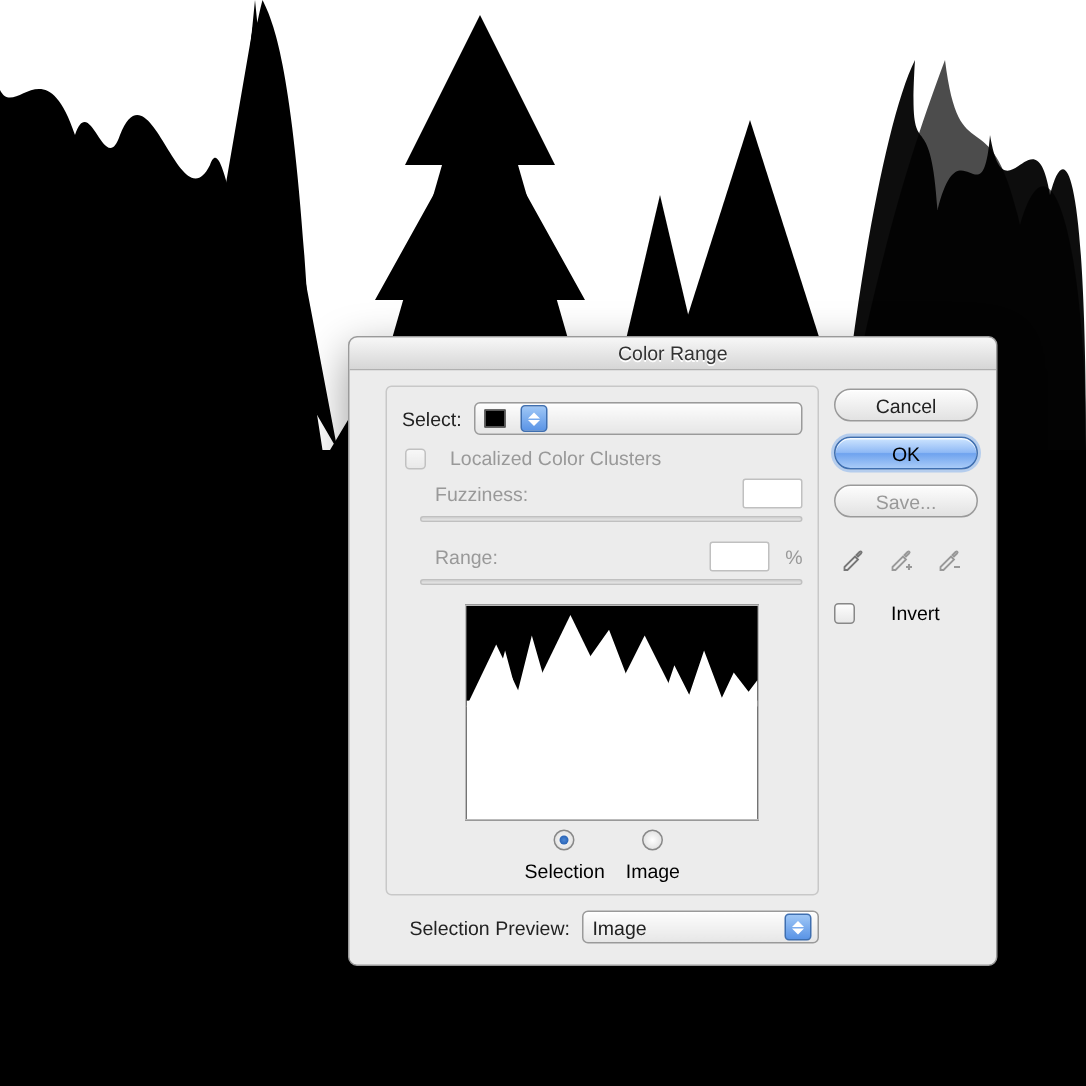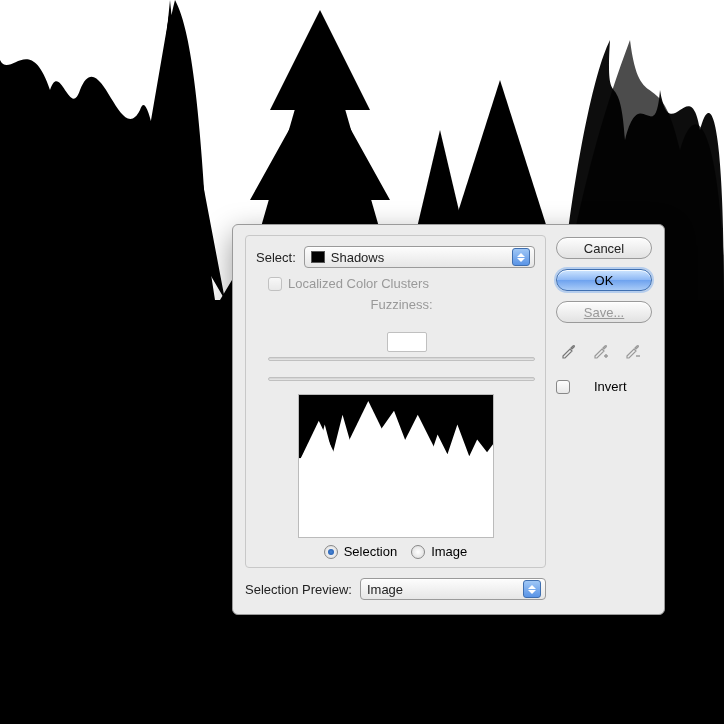--- a/index.html
+++ b/index.html
@@ -5,65 +5,65 @@
 * { box-sizing: border-box; margin: 0; padding: 0; }
 body { width: 724px; height: 724px; font-family: "Lucida Grande", Arial, sans-serif; font-size: 13px; position: relative; overflow: hidden; background: #fff; }
 
 
 .forest-bg { position: absolute; inset: 0; background: #fff; }
 .forest-bg svg { width: 100%; height: 100%; display: block; }
 
 
 .dialog { position: absolute; left: 232px; top: 224px; width: 433px; background: #ececec; border: 1px solid #9a9a9a; border-radius: 6px; box-shadow: 0 10px 30px rgba(0,0,0,0.4); }
 .titlebar { height: 22px; display: flex; align-items: center; justify-content: center; background: linear-gradient(#f7f7f7, #d6d6d6); border-bottom: 1px solid #b0b0b0; border-radius: 6px 6px 0 0; font-size: 13px; color: #333; text-shadow: 0 1px 0 #fff; }
-.content { display: flex; padding: 10px 12px 14px 12px; gap: 10px; }
+.content { display: flex; padding: 10px 12px 14px 24px; gap: 10px; }
 
 
 .left { flex: 1; }
 .fieldset { border: 1px solid #c8c8c8; border-radius: 4px; padding: 10px 10px 8px 10px; margin-bottom: 10px; position: relative; }
 .fs-row { display: flex; align-items: center; gap: 8px; margin-bottom: 8px; }
 .label { color: #222; }
 .label.dim { color: #999; }
 .select-ctl { flex: 1; display: flex; align-items: center; height: 22px; background: linear-gradient(#fdfdfd, #e6e6e6); border: 1px solid #9a9a9a; border-radius: 4px; padding: 0 4px 0 6px; position: relative; box-shadow: 0 1px 0 rgba(255,255,255,0.7) inset; }
 .select-ctl .swatch { width: 14px; height: 12px; background: #000; border: 1px solid #555; margin-right: 6px; }
 .select-ctl .stext { flex: 1; color: #222; }
 .select-arrows { width: 18px; height: 18px; margin-left: 4px; background: linear-gradient(#9fc7f6, #5a94e6); border: 1px solid #3f6fb0; border-radius: 3px; display: flex; flex-direction: column; align-items: center; justify-content: center; gap: 0; }
 .tri { width: 0; height: 0; border-left: 4px solid transparent; border-right: 4px solid transparent; }
 .tri.up { border-bottom: 4px solid #fff; margin-bottom: 1px; }
 .tri.down { border-top: 4px solid #fff; }
 
-.cbrow { display: flex; align-items: flex-end; gap: 6px; margin: 4px 0 6px 12px; }
+.cbrow { display: flex; align-items: flex-end; gap: 16px; margin: 4px 0 6px 2px; }
 .cb { width: 14px; height: 14px; border: 1px solid #b0b0b0; border-radius: 3px; background: linear-gradient(#fdfdfd,#e8e8e8); }
 .cb.dis { opacity: 0.7; }
 
-.param-row { display: flex; align-items: center; gap: 10px; margin: 2px 0 2px 22px; flex-direction: column; }
+.param-row { display: flex; align-items: center; gap: 10px; margin: 2px 0 2px 22px; }
 .param-row .plabel { width: 72px; color: #999; text-align: left; }
 .param-row .field { width: 40px; height: 20px; background: #fff; border: 1px solid #c0c0c0; border-radius: 2px; }
 .param-row .pct { color: #999; }
 .slider { height: 10px; margin: 2px 0 10px 12px; display: flex; align-items: center; }
 .slider .track { flex: 1; height: 4px; background: linear-gradient(#d0d0d0,#e8e8e8); border: 1px solid #c0c0c0; border-radius: 3px; }
 
 
 .preview { margin: 4px 0 6px 42px; width: 196px; height: 144px; border: 1px solid #bbb; background: #000; position: relative; }
 .preview svg { width: 100%; height: 100%; display: block; }
 
 .radios { display: flex; align-items: center; justify-content: center; gap: 14px; margin-top: 6px; }
-.rrow { display: flex; align-items: center; gap: 6px; }
+.rrow { display: flex; align-items: center; gap: 6px; flex-direction: column; }
 .radio { width: 14px; height: 14px; border-radius: 50%; background: radial-gradient(#fff,#d8d8d8); border: 1px solid #888; position: relative; }
 .radio.sel::after { content: ""; position: absolute; left: 3px; top: 3px; width: 6px; height: 6px; border-radius: 50%; background: radial-gradient(#4a87d6,#1c55a8); }
 
 
-.bottom-row { display: flex; align-items: center; gap: 8px; margin-left: 0; }
+.bottom-row { display: flex; align-items: center; gap: 8px; margin-left: 16px; }
 .sp-select { width: 166px; }
 
 
 .right { width: 96px; display: flex; flex-direction: column; gap: 10px; padding-top: 2px; }
 .btn { height: 22px; background: linear-gradient(#fdfdfd,#e2e2e2); border: 1px solid #9a9a9a; border-radius: 11px; display: flex; align-items: center; justify-content: center; color: #222; box-shadow: 0 1px 0 rgba(255,255,255,0.8) inset; cursor: pointer; }
 .btn.primary { background: linear-gradient(#cfe6ff,#8fb9f5 48%,#6fa3ef 52%,#a9cbf7); border-color: #3f6fb0; color: #000; box-shadow: 0 0 0 2px rgba(100,160,240,0.4), 0 1px 0 rgba(255,255,255,0.8) inset; }
-.btn.dis { color: #999; text-decoration: underline; }
+.btn.dis { color: #999; }
 
 .eyedroppers { display: flex; gap: 10px; margin-top: 6px; justify-content: flex-start; padding-left: 2px; }
 .eye { width: 22px; height: 22px; display: flex; align-items: center; justify-content: center; color: #777; }
 .eye svg { width: 18px; height: 18px; }
 
 .invert-row { display: flex; align-items: center; gap: 24px; margin-top: 8px; }
 .cb2 { width: 14px; height: 14px; border: 1px solid #888; border-radius: 3px; background: linear-gradient(#fdfdfd,#e8e8e8); }
 </style>
 </head>
 <body>
@@ -88,46 +88,54 @@
     <polygon fill="#000" points="430,300 500,80 570,300"></polygon>
     <polygon fill="#000" points="460,270 500,120 540,270"></polygon>
 
     <path fill="#000" d="M560,300 C570,200 590,80 610,40 C605,120 620,60 625,140 C640,80 655,150 660,90 C670,150 690,70 700,130 C710,90 724,110 724,300 Z" opacity="0.95"></path>
     <path fill="#000" d="M560,300 C585,180 600,120 630,40 C640,120 660,60 680,150 C700,80 724,160 724,300 Z" opacity="0.7"></path>
 
   </svg>
 </div>
 
 <div class="dialog">
+  <div class="titlebar">
+    <span>Color Range</span>
+  </div>
   <div class="content">
     <div class="left">
       <div class="fieldset">
         <div class="fs-row">
           <span class="label">Select:</span>
           <div class="select-ctl">
             <div class="swatch"></div>
-            <span class="stext">Shadows</span>
             <div class="select-arrows">
               <div class="tri up"></div>
                 <div class="tri down"></div>
             </div>
           </div>
         </div>
         <div class="cbrow">
           <div class="cb dis"></div>
           <span class="label dim">Localized Color Clusters</span>
         </div>
         <div class="param-row">
           <span class="plabel">Fuzziness:</span>
           <div style="flex:1"></div>
           <div class="field" value=""></div>
         </div>
         <div class="slider">
             <div class="track"></div>
           </div>
+        <div class="param-row">
+          <span class="plabel">Range:</span>
+          <div style="flex:1"></div>
+          <div class="field" value=""></div>
+          <span class="pct">%</span>
+        </div>
         <div class="slider">
             <div class="track"></div>
           </div>
 
         <div class="preview">
           <svg viewBox="0 0 196 144" preserveAspectRatio="none">
             <rect x="0" y="0" width="196" height="144" fill="#000"></rect>
             <rect x="0" y="64" width="196" height="80" fill="#fff"></rect>
             <polygon fill="#fff" points="0,68 10,50 18,60 26,30 34,60 44,20 56,62 64,42 76,66 82,36 96,16 112,58 120,32 132,64 140,40 150,60 160,30 172,62 180,45 190,58 196,50 196,68"></polygon>
             <polygon fill="#fff" points="40,68 70,6 100,68"></polygon>

